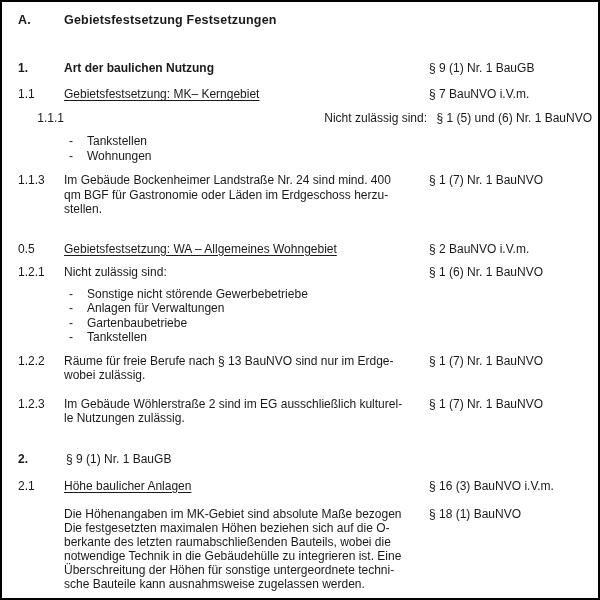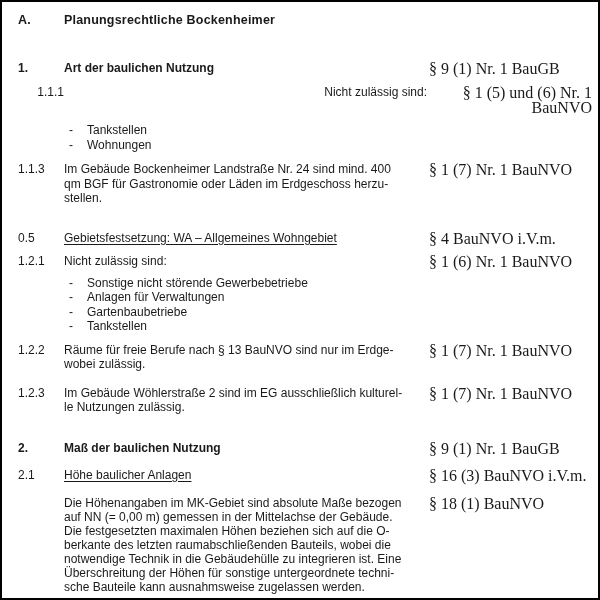--- a/index.html
+++ b/index.html
@@ -16,21 +16,21 @@
     overflow: hidden;
   }
   .content { padding: 11px 6px 0 16px; }
   .row {
     display: grid;
     grid-template-columns: 46px 363px 1fr;
     align-items: start;
   }
   .num  { font-size: 12px; line-height: 15px; }
   .main { line-height: 15px; }
-  .ref  { font-size: 16px; line-height: 15px; padding-left: 2px; font-family: Liberation Serif, serif; }
+  .ref  { font-size: 12px; line-height: 15px; padding-left: 2px; }
   .line { line-height: 14.5px; }
   .para .line { line-height: 14px; }
   .bold { font-weight: bold; }
   .hdr  { font-size: 12.5px; letter-spacing: 0.2px; }
   .underline .line { text-decoration: underline; text-underline-offset: 2px; }
   .bullets { padding-left: 5px; }
   .bullet-item { display: flex; line-height: 14.5px; }
   .bullet-dash { width: 18px; flex: 0 0 18px; }
   
   .mt-h0  { margin-top: 0; }
@@ -49,32 +49,39 @@
   .mt-r12 { margin-top: 13px; }
 </style>
 </head>
 <body>
 
 <div class="page">
   <div class="content">
 
     <div class="row mt-h0">
       <div class="num bold hdr">A.</div>
-      <div class="main bold hdr">Planungsrechtliche Bockenheimer</div>
+      <div class="main bold hdr">Gebietsfestsetzung Festsetzungen</div>
       <div class="ref"></div>
     </div>
 
     <div class="row mt-r0">
       <div class="num bold">1.</div>
       <div class="main bold">
         <div class="line">Art der baulichen Nutzung</div>
       </div>
       <div class="ref">§ 9 (1) Nr. 1 BauGB</div>
     </div>
 
+    <div class="row mt-r1">
+      <div class="num">1.1</div>
+      <div class="main underline">
+        <div class="line">Gebietsfestsetzung: MK– Kerngebiet</div>
+      </div>
+      <div class="ref">§ 7 BauNVO i.V.m.</div>
+    </div>
 
     <div class="row mt-r2">
       <div class="num">1.1.1</div>
       <div class="main">
         <div class="line">Nicht zulässig sind:</div>
       </div>
       <div class="ref">§ 1 (5) und (6) Nr. 1 BauNVO</div>
     </div>
 
     <div class="row mt-r3">
@@ -100,21 +107,21 @@
         <div class="line">stellen.</div>
       </div>
       <div class="ref">§ 1 (7) Nr. 1 BauNVO</div>
     </div>
 
     <div class="row mt-r5">
       <div class="num">0.5</div>
       <div class="main underline">
         <div class="line">Gebietsfestsetzung: WA – Allgemeines Wohngebiet</div>
       </div>
-      <div class="ref">§ 4 BauNVO i.V.m.</div>
+      <div class="ref">§ 2 BauNVO i.V.m.</div>
     </div>
 
     <div class="row mt-r6">
       <div class="num">1.2.1</div>
       <div class="main">
         <div class="line">Nicht zulässig sind:</div>
       </div>
       <div class="ref">§ 1 (6) Nr. 1 BauNVO</div>
     </div>
 
@@ -154,39 +161,35 @@
       <div class="num">1.2.3</div>
       <div class="main">
         <div class="line">Im Gebäude Wöhlerstraße 2 sind im EG ausschließlich kulturel-</div>
         <div class="line">le Nutzungen zulässig.</div>
       </div>
       <div class="ref">§ 1 (7) Nr. 1 BauNVO</div>
     </div>
 
     <div class="row mt-r10">
       <div class="num bold">2.</div>
-      <div class="main bold">
-        <div class="line">Maß der baulichen Nutzung</div>
-      </div>
       <div class="ref">§ 9 (1) Nr. 1 BauGB</div>
     </div>
 
     <div class="row mt-r11">
       <div class="num">2.1</div>
       <div class="main underline">
         <div class="line">Höhe baulicher Anlagen</div>
       </div>
       <div class="ref">§ 16 (3) BauNVO i.V.m.</div>
     </div>
 
     <div class="row mt-r12 para">
       <div class="num"></div>
       <div class="main">
         <div class="line">Die Höhenangaben im MK-Gebiet sind absolute Maße bezogen</div>
-        <div class="line">auf NN (= 0,00 m) gemessen in der Mittelachse der Gebäude.</div>
         <div class="line">Die festgesetzten maximalen Höhen beziehen sich auf die O-</div>
         <div class="line">berkante des letzten raumabschließenden Bauteils, wobei die</div>
         <div class="line">notwendige Technik in die Gebäudehülle zu integrieren ist. Eine</div>
         <div class="line">Überschreitung der Höhen für sonstige untergeordnete techni-</div>
         <div class="line">sche Bauteile kann ausnahmsweise zugelassen werden.</div>
       </div>
       <div class="ref">§ 18 (1) BauNVO</div>
     </div>
 
   </div>

